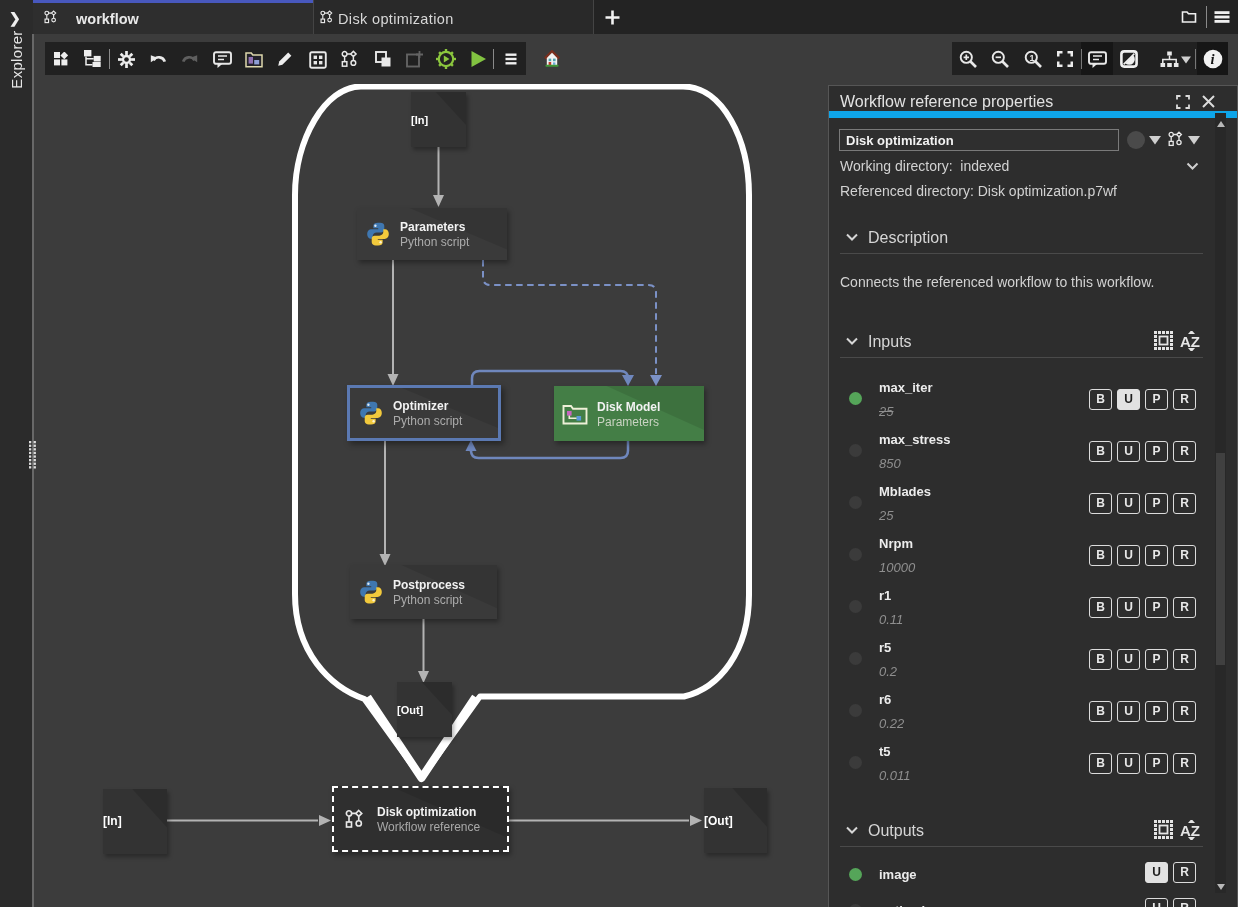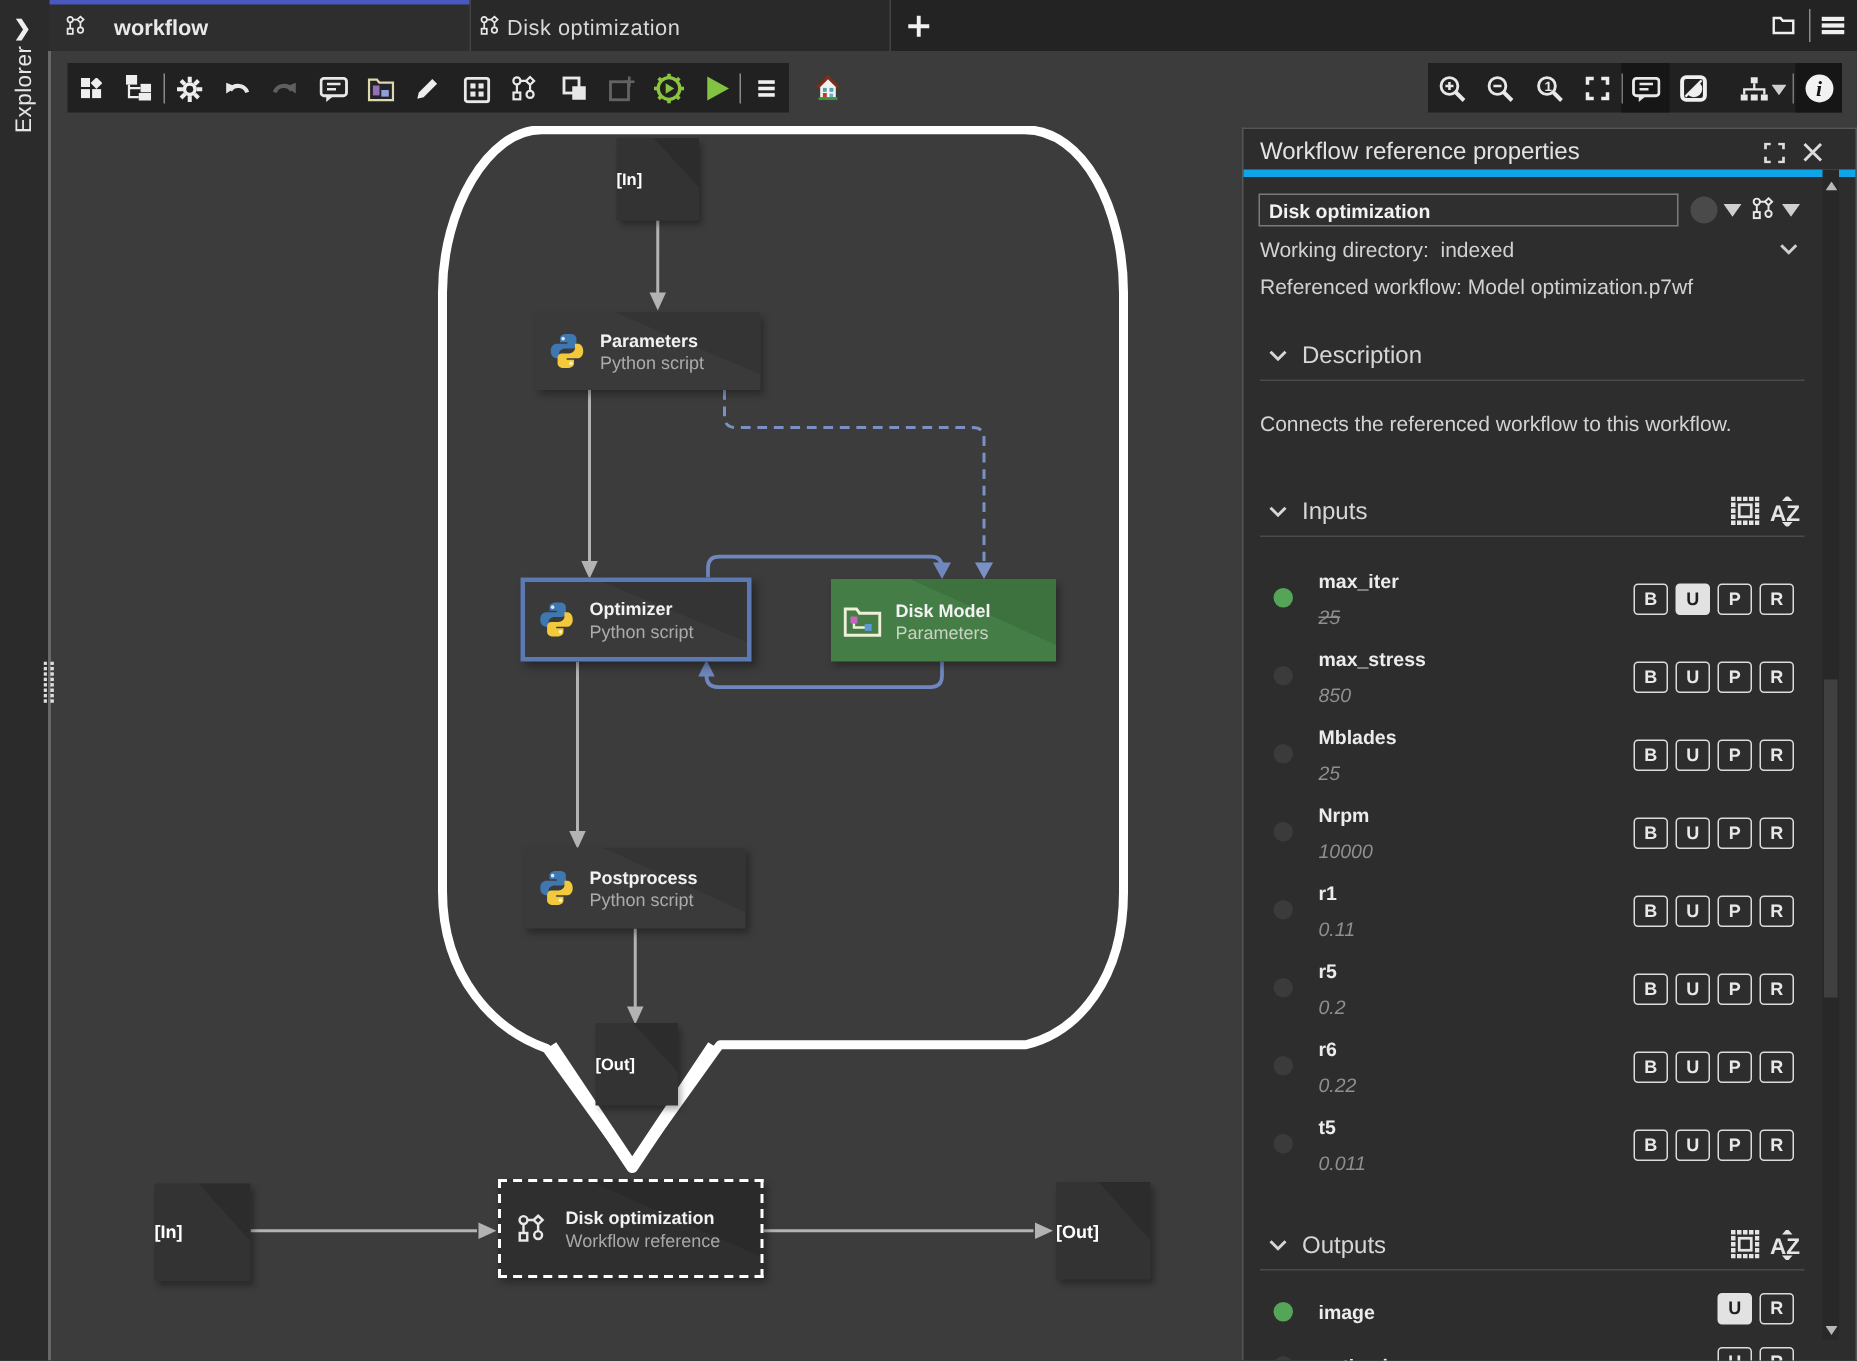--- a/index.html
+++ b/index.html
@@ -44,21 +44,21 @@
     clip-path:polygon(35% 0, 100% 0, 100% 80%); }
   .nicon { position:absolute; left:8px; top:50%; margin-top:-13px; width:26px; height:26px; }
   .ntxt { position:absolute; left:43px; top:50%; margin-top:-15px; }
   .t1 { font-size:12px; font-weight:bold; color:#f2f2f2; line-height:16px; white-space:nowrap; }
   .t2 { font-size:12px; color:#ababab; line-height:15px; white-space:nowrap; }
 
   
   #panel { left:828px; top:85px; width:410px; height:822px; background:#2d2d2d;
     border:1px solid #565656; border-bottom:none; }
   #phead { position:absolute; left:0; top:0; width:100%; height:32px;
-    border-bottom:5px solid #0ea5e9; }
+    border-bottom:7px solid #0ea5e9; }
   #phead .ttl { position:absolute; left:11px; top:7px; font-size:16px; color:#e2e2e2; }
   .sect { position:absolute; left:0; width:100%; }
   .sectttl { position:absolute; left:39px; top:0; font-size:16px; color:#d6d6d6; }
   .chev { position:absolute; left:17px; top:4px; width:12px; height:8px; }
   .hr { position:absolute; left:11px; right:34px; height:1px; background:#4a4a4a; }
   .ptext { font-size:14px; color:#d2d2d2; }
   .rowname { position:absolute; left:50px; font-size:13px; font-weight:bold; color:#ececec; }
   .rowval { position:absolute; left:50px; font-size:13px; font-style:italic; color:#8f8f8f; }
   .dot { position:absolute; left:20px; width:13px; height:13px; border-radius:50%; }
   .gdot { background:#55a559; }
@@ -415,21 +415,21 @@
       <use href="#wfglyph"></use>
     </svg>
   <svg class="abs" style="left:359px;top:50px" width="12" height="9" viewBox="0 0 12 9">
       <path d="M0 0 H12 L6 8.5 Z" fill="#cfcfcf"></path>
     </svg>
 
   <div class="abs ptext" style="left:11px;top:72px">Working directory: &nbsp;indexed</div>
   <svg class="abs" style="left:357px;top:76px" width="13" height="9" viewBox="0 0 13 9">
       <path d="M1.5 1.5 L6.5 6.5 L11.5 1.5" stroke="#cfcfcf" stroke-width="2" fill="none"></path>
     </svg>
-  <div class="abs ptext" style="left:11px;top:97px">Referenced workflow: Model optimization.p7wf</div>
+  <div class="abs ptext" style="left:11px;top:97px">Referenced directory: Disk optimization.p7wf</div>
 
   <div class="sect" style="top:143px">
     <svg class="chev" viewBox="0 0 12 8">
         <path d="M1 1.5 L6 6.5 L11 1.5" stroke="#d6d6d6" stroke-width="2" fill="none"></path>
       </svg>
     <div class="sectttl">Description</div>
     <div class="hr" style="top:24px"></div>
   </div>
   <div class="abs ptext" style="left:11px;top:188px">Connects the referenced workflow to this workflow.</div>
 

